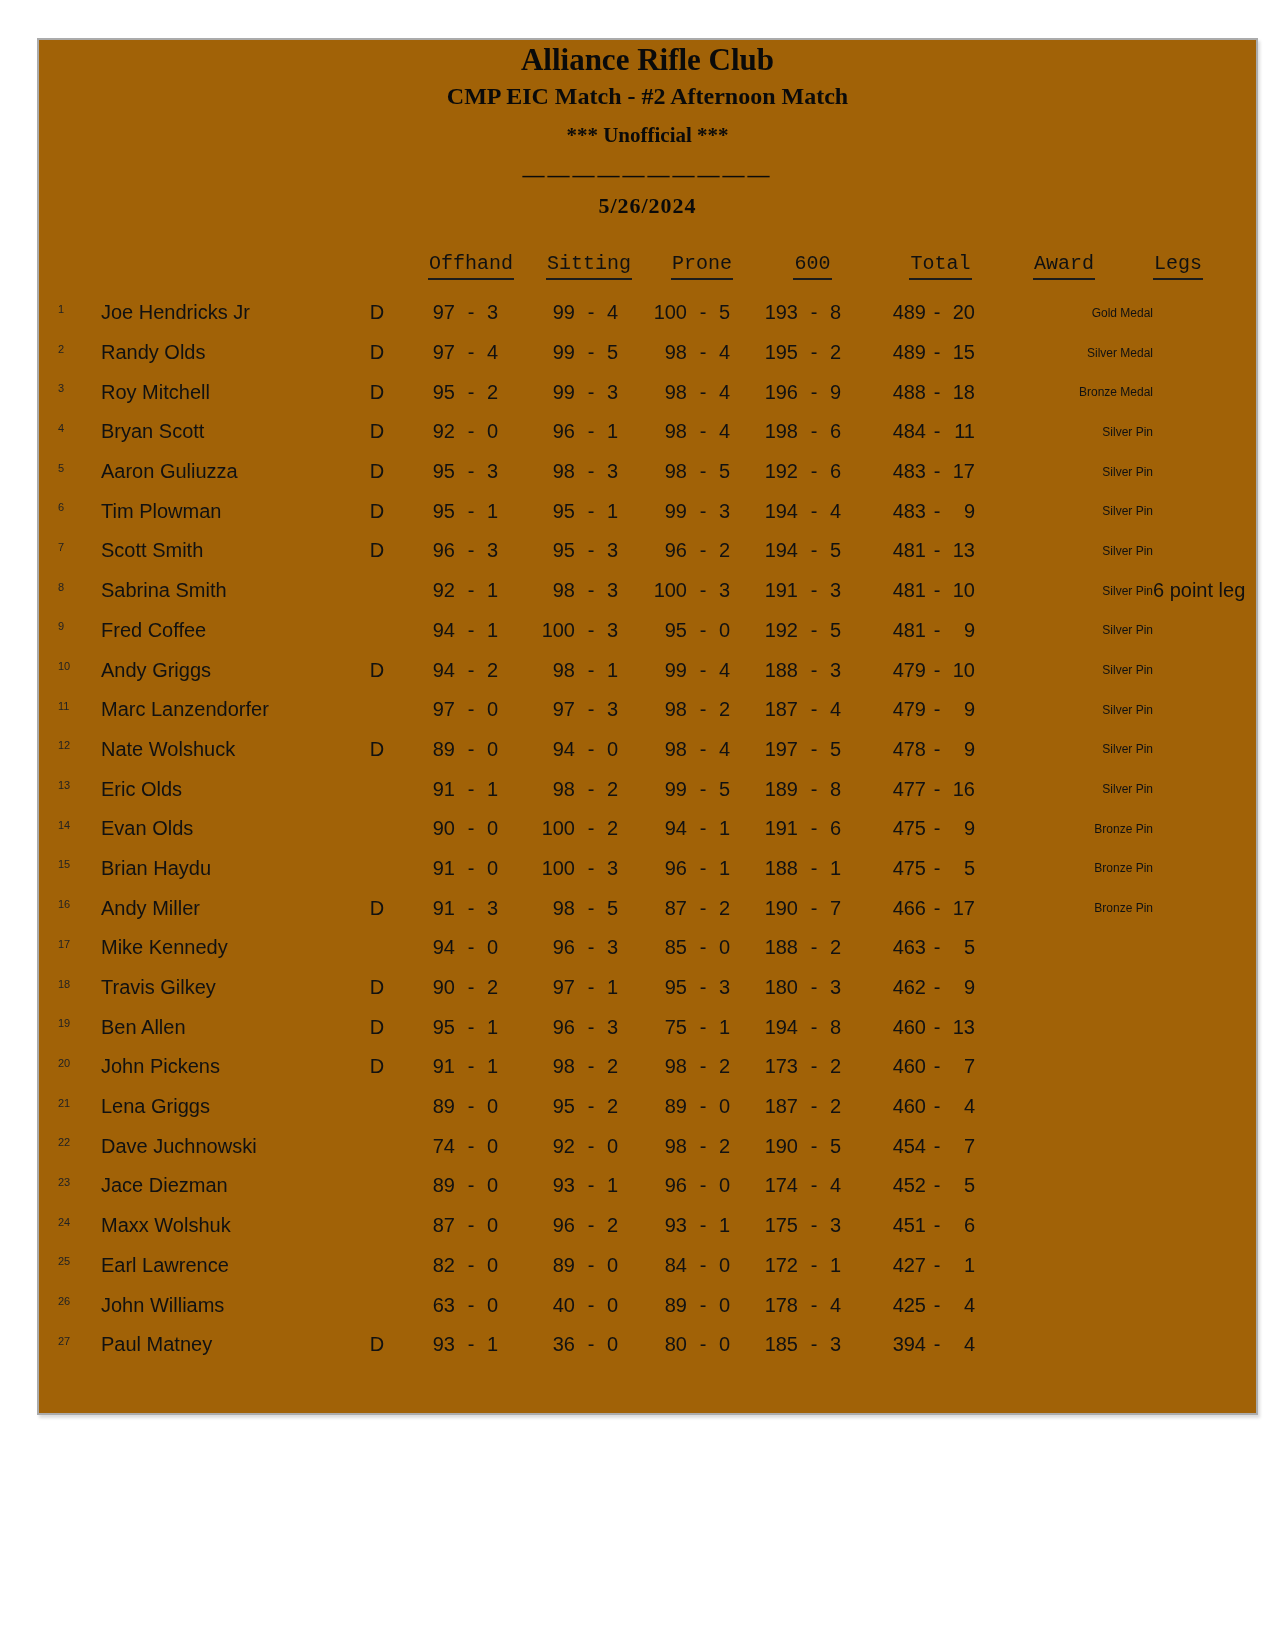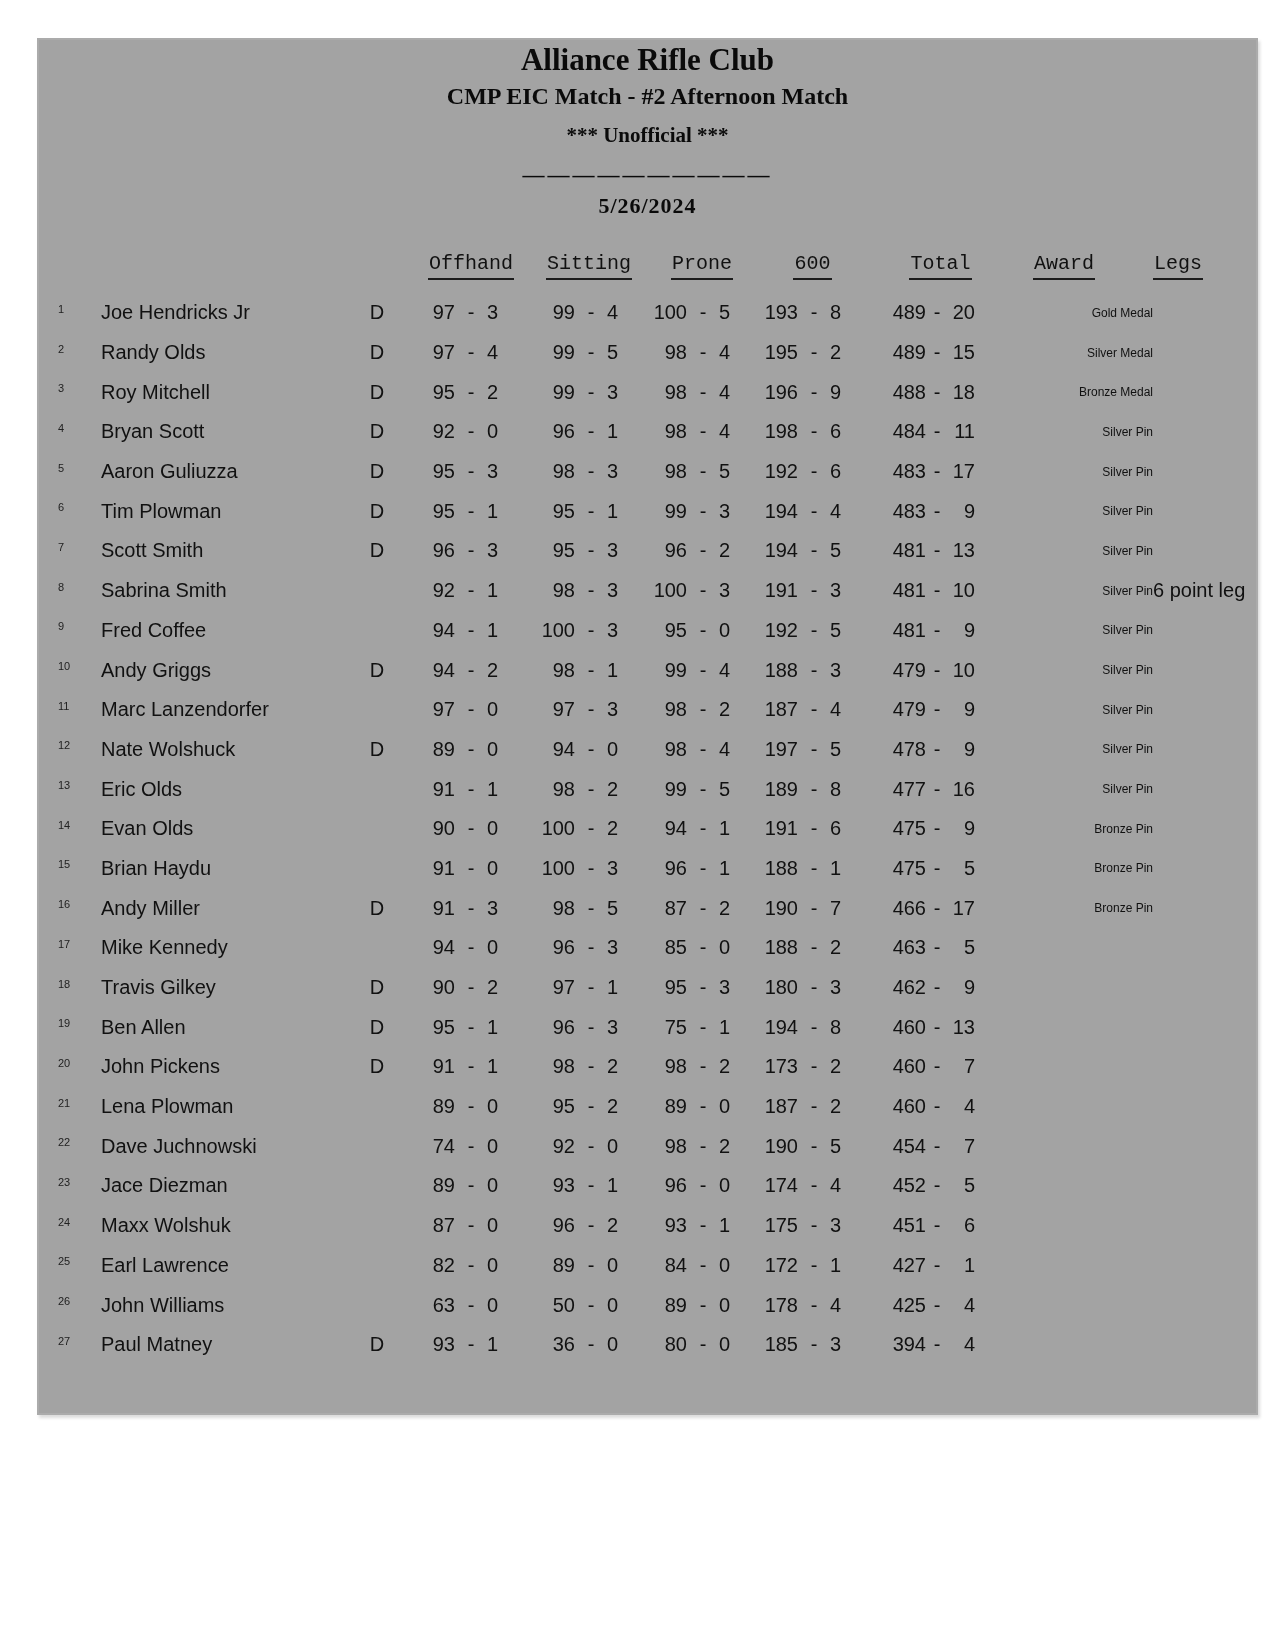--- a/index.html
+++ b/index.html
@@ -1,21 +1,21 @@
 <!DOCTYPE html>
 <html><head>
 <meta charset="utf-8">
 <style>
   * { margin:0; padding:0; box-sizing:border-box; }
   html, body { width:1275px; height:1650px; background:#ffffff; }
   body { font-family:"Liberation Sans", sans-serif; color:#111111; position:relative; }
 
   .sheet {
     position:absolute; left:37px; top:38px; width:1221px; height:1377px;
-    background:#a3a3a3; border:2px solid #ababab;
+    background:#a16207; border:2px solid #ababab;
     box-shadow:2px 3px 3px rgba(0,0,0,0.14);
     padding-top:2px; overflow:hidden;
   }
 
   .doc-header { text-align:center; font-family:"Liberation Serif", serif; font-weight:bold; color:#0a0a0a; }
   .doc-title    { font-size:31px; line-height:36px; }
   .doc-subtitle { font-size:24px; line-height:36px; }
   .doc-status   { font-size:21px; line-height:26px; margin-top:8px; }
   .doc-divider  { font-size:22px; line-height:26px; margin-top:14px; letter-spacing:3px; }
   .doc-date     { font-size:22px; line-height:28px; margin-top:4px; letter-spacing:1px; }
@@ -718,21 +718,21 @@
     <span class="score c-tot">
       <span class="v1">460</span>
       <span class="vd">-</span>
       <span class="v2">7</span>
     </span>
     <span class="c-award"></span>
     <span class="c-legs"></span>
   </div>
       <div class="grid-row trow">
     <span class="c-rank">21</span>
-    <span class="c-name">Lena Plowman</span>
+    <span class="c-name">Lena Griggs</span>
     <span class="c-class"></span>
     <span class="score c-off">
       <span class="v1">89</span>
       <span class="vd">-</span>
       <span class="v2">0</span>
     </span>
     <span class="score c-sit">
       <span class="v1">95</span>
       <span class="vd">-</span>
       <span class="v2">2</span>
@@ -886,21 +886,21 @@
       <div class="grid-row trow">
     <span class="c-rank">26</span>
     <span class="c-name">John Williams</span>
     <span class="c-class"></span>
     <span class="score c-off">
       <span class="v1">63</span>
       <span class="vd">-</span>
       <span class="v2">0</span>
     </span>
     <span class="score c-sit">
-      <span class="v1">50</span>
+      <span class="v1">40</span>
       <span class="vd">-</span>
       <span class="v2">0</span>
     </span>
     <span class="score c-pro">
       <span class="v1">89</span>
       <span class="vd">-</span>
       <span class="v2">0</span>
     </span>
     <span class="score c-six">
       <span class="v1">178</span>

